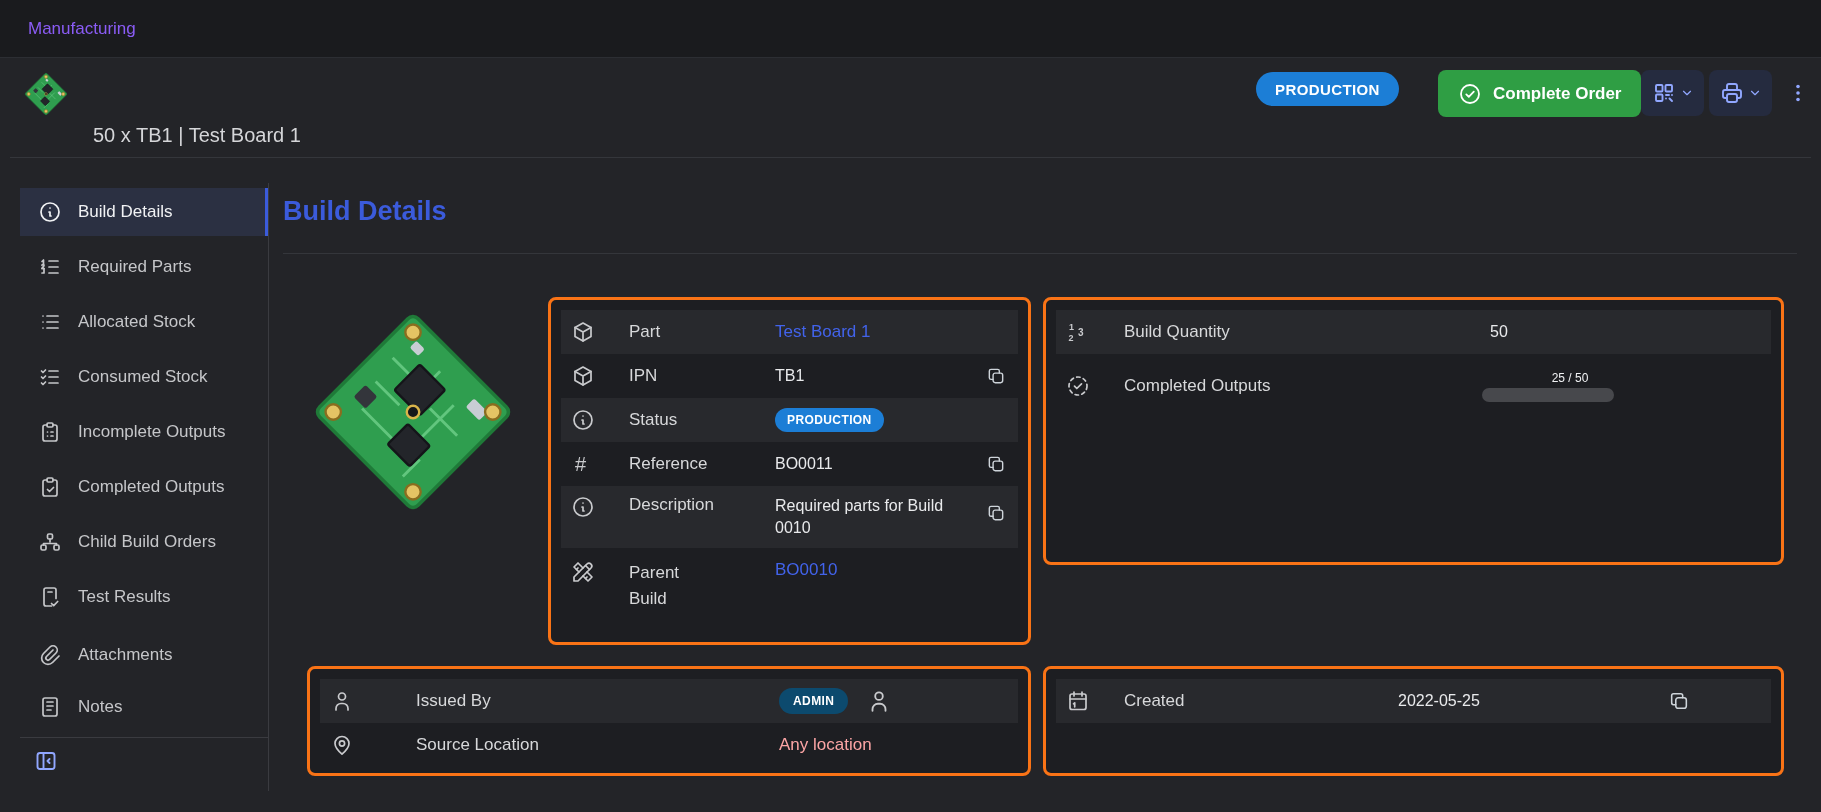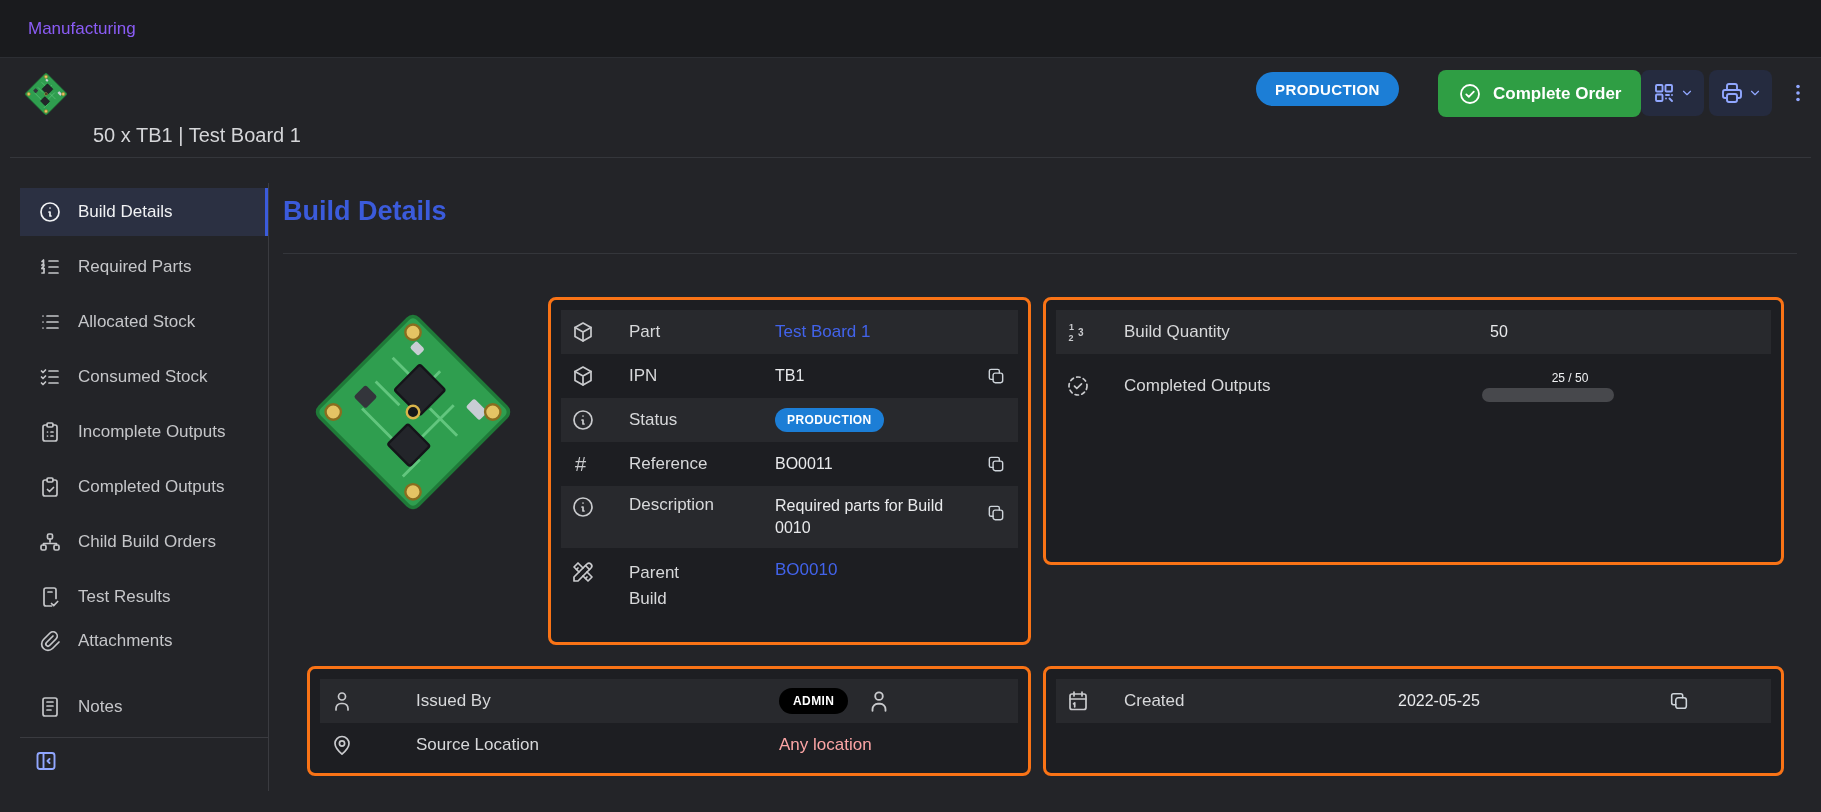--- a/index.html
+++ b/index.html
@@ -92,21 +92,21 @@
   .row-desc .rvalue { max-width:178px; word-break:break-all; line-height:1.4; }
   .row-parent { min-height:86px; align-items:flex-start; padding-top:12px; }
   .row-parent .rlabel span { display:inline-block; width:56px; line-height:1.55; }
   .badge-mini {
     display:inline-flex; align-items:center; height:24px; padding:0 12px;
     background:#1c7ed6; border-radius:12px; color:#fff;
     font-size:12px; font-weight:bold; letter-spacing:.4px;
   }
   .badge-admin {
     display:inline-flex; align-items:center; height:26px; padding:0 14px;
-    background:#000000; border-radius:13px; color:#fff;
+    background:#0c4a6e; border-radius:13px; color:#fff;
     font-size:12px; font-weight:bold; letter-spacing:.4px;
   }
   .val-user { display:flex; align-items:center; gap:18px; padding-left:8px; }
   .val-danger { color:#fca5a5; font-size:17px; padding-left:8px; }
   .progress-wrap { width:132px; display:flex; flex-direction:column; align-items:center; gap:3px; padding:6px 0; }
   .progress-label { font-size:12px; color:#f1f2f4;margin-left:44px; }
   .progress-track { width:132px; height:14px; border-radius:7px; background:#47484c; overflow:hidden; }
   .progress-fill { height:100%; background:#e8590c; border-radius:7px 0 0 7px; }
   .row-outputs { min-height:64px; }
   svg { display:block; }
@@ -360,21 +360,21 @@
     <span>Child Build Orders</span>
   </div>
   <div class="nav-item" style="top:573px">
     <span class="nico">
         <svg width="24" height="24" viewBox="0 0 24 24">
           <use href="#i-filecheck"></use>
         </svg>
       </span>
     <span>Test Results</span>
   </div>
-  <div class="nav-item" style="top:617px">
+  <div class="nav-item" style="top:631px">
     <span class="nico">
         <svg width="24" height="24" viewBox="0 0 24 24">
           <use href="#i-clip"></use>
         </svg>
       </span>
     <span>Attachments</span>
   </div>
   <div class="nav-item" style="top:683px">
     <span class="nico">
         <svg width="24" height="24" viewBox="0 0 24 24">

